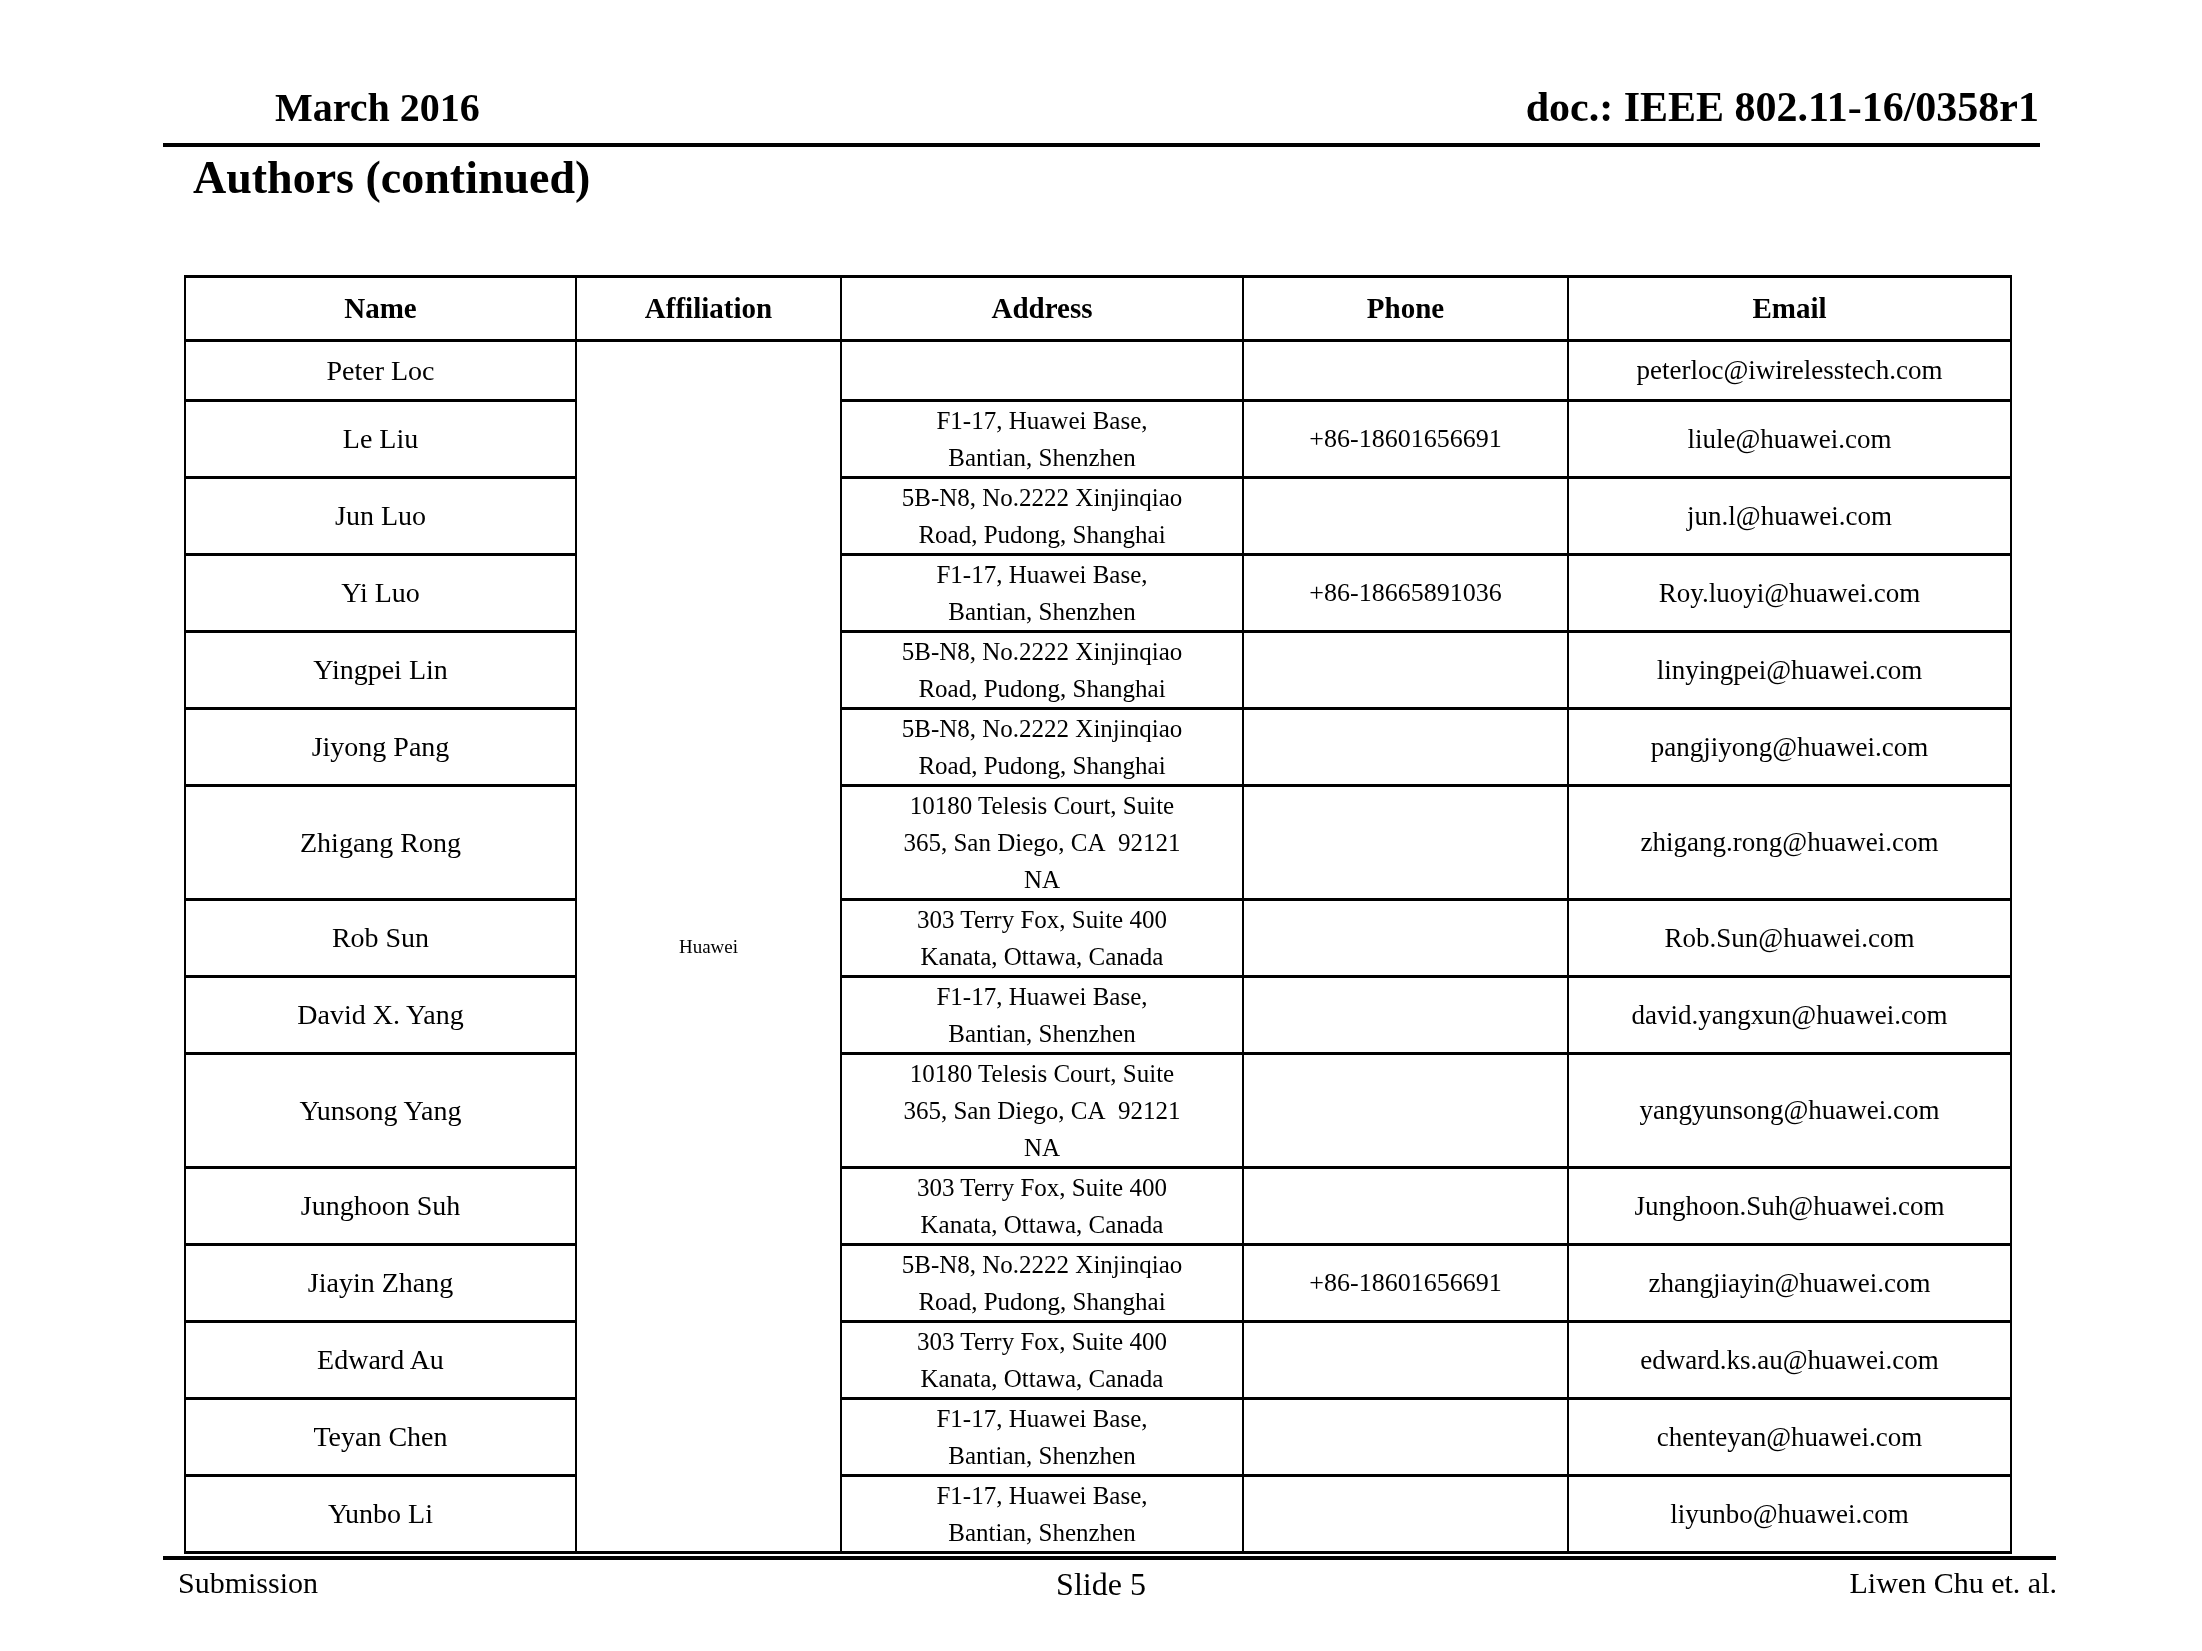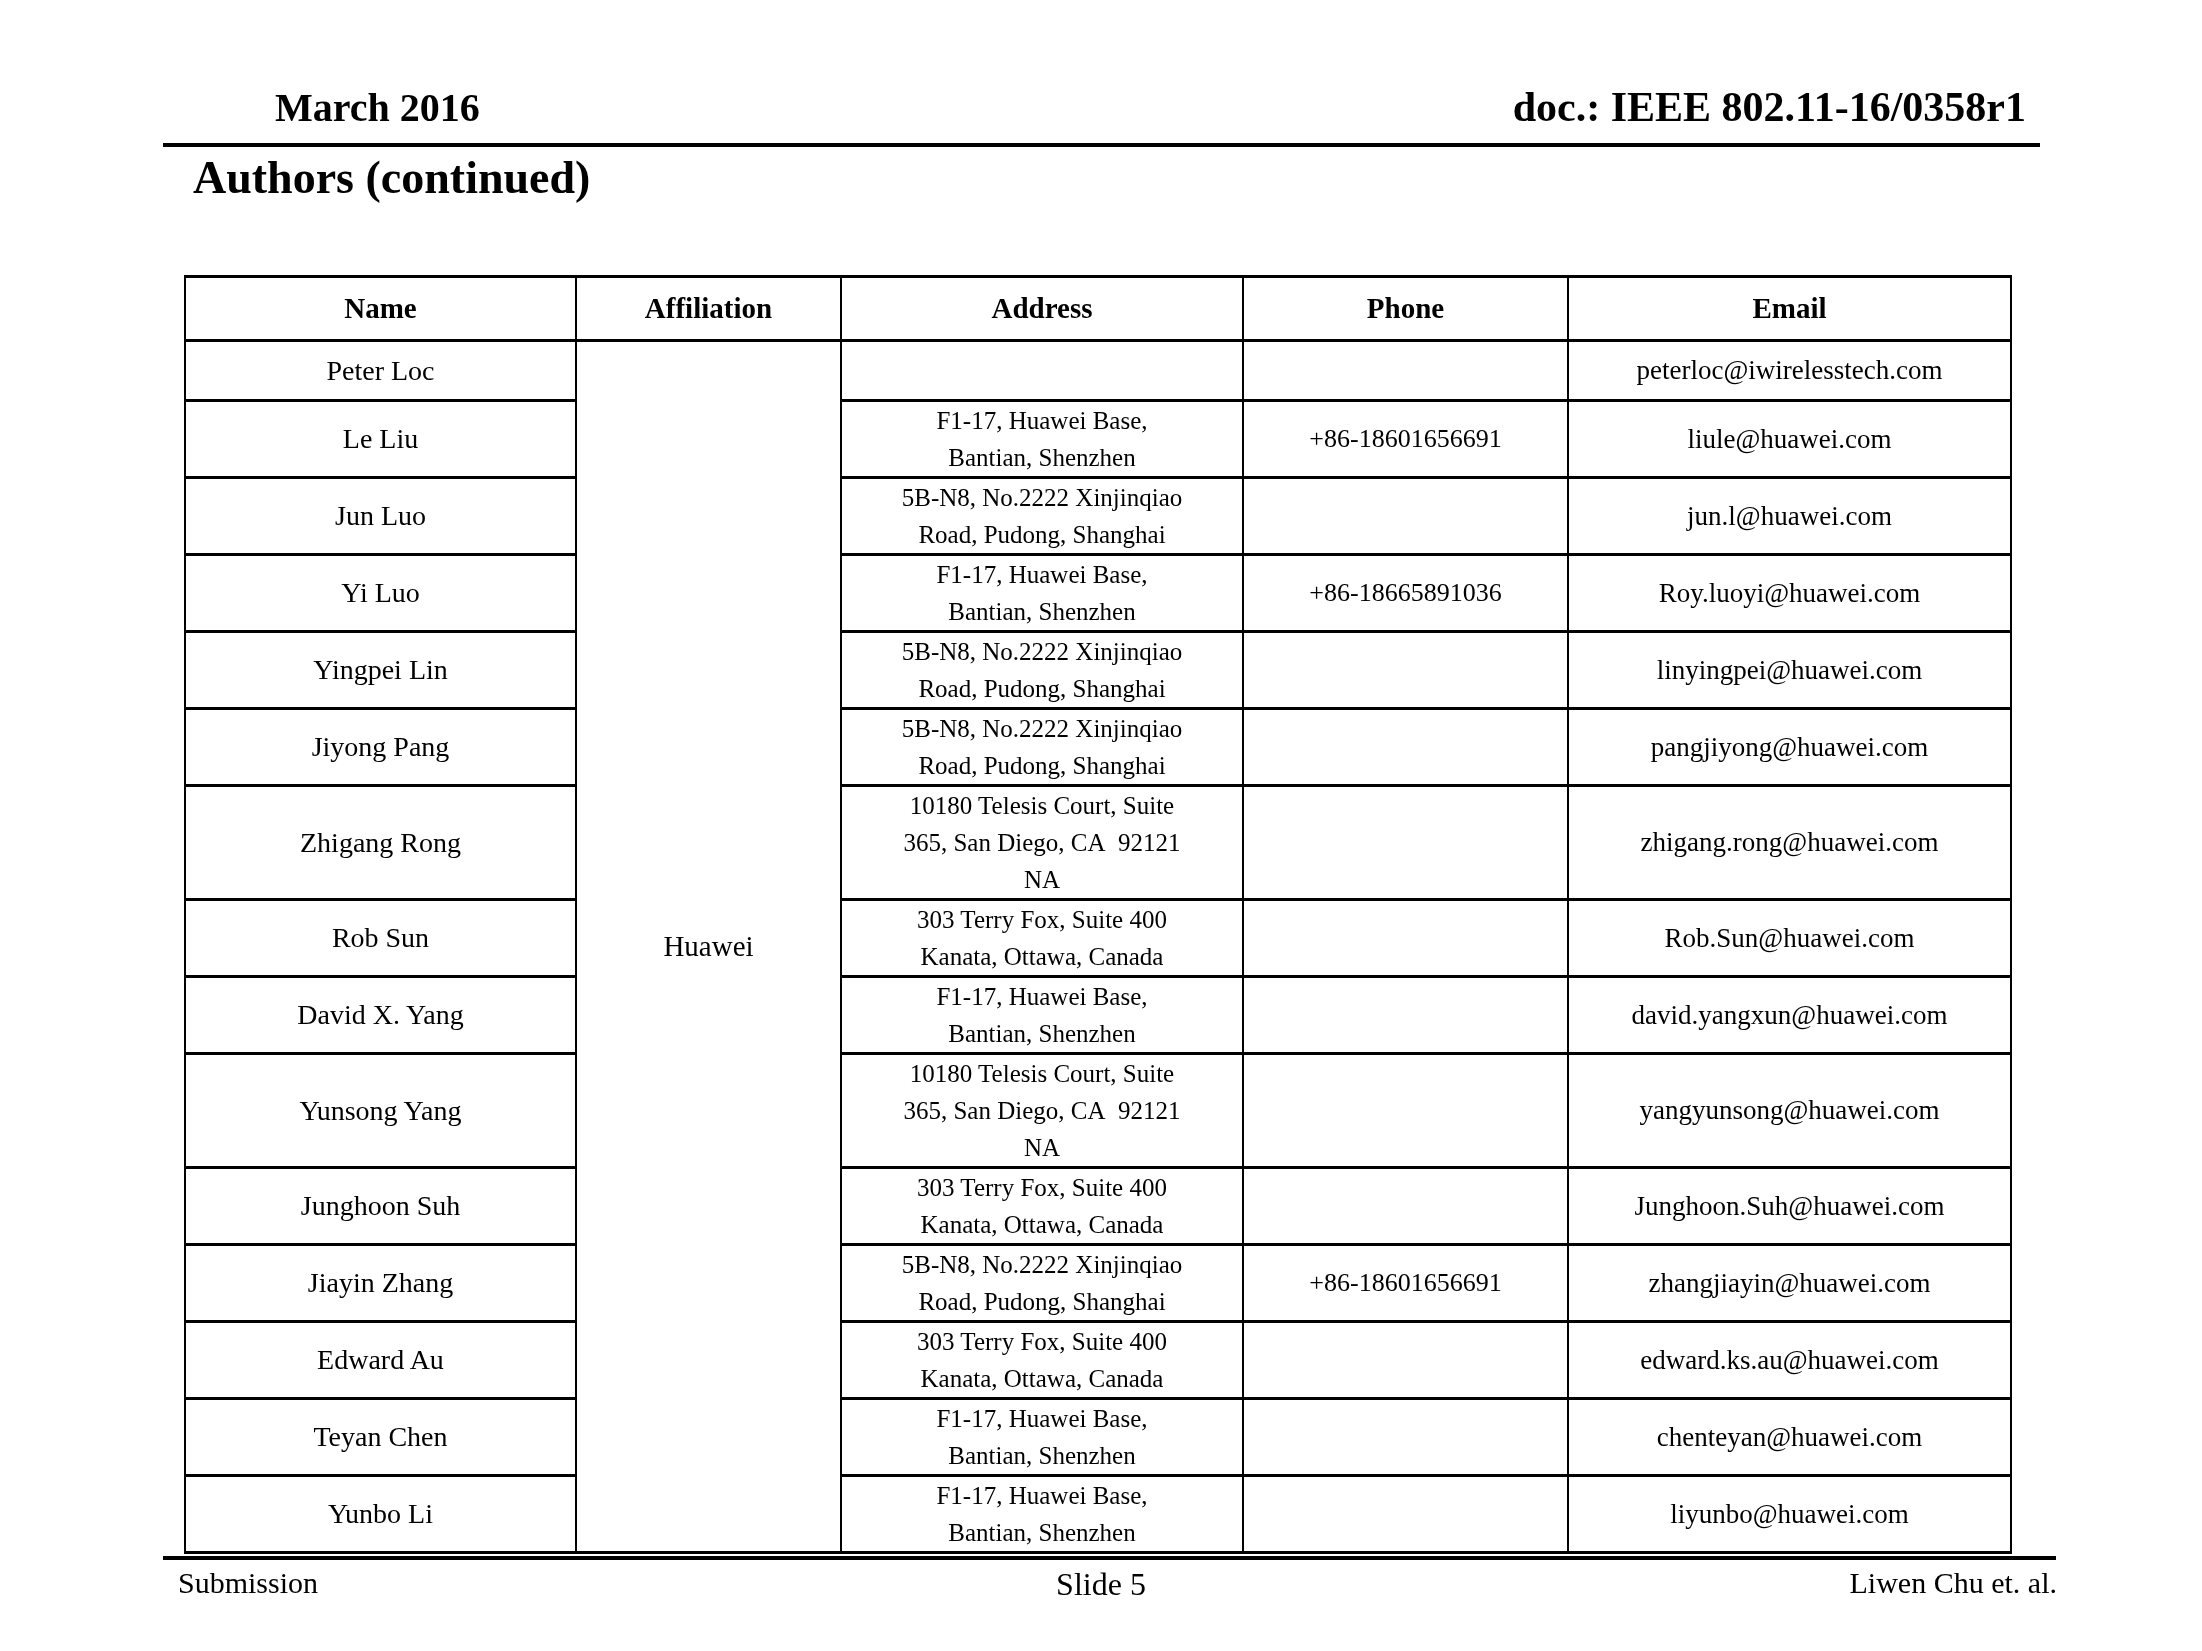--- a/index.html
+++ b/index.html
@@ -3,41 +3,41 @@
 <meta charset="utf-8">
 <style>
   html, body { margin:0; padding:0; }
   body {
     width:2203px; height:1652px;
     background:#ffffff; color:#000000;
     font-family:"Liberation Serif", serif;
     position:relative; overflow:hidden;
   }
   .hdr-left  { position:absolute; left:265px; top:84px;  font-size:40px; font-weight:bold; white-space:nowrap;margin-left:10px; }
-  .hdr-right { position:absolute; right:177px; top:83px; font-size:42px; font-weight:bold; white-space:nowrap; }
+  .hdr-right { position:absolute; right:164px; top:83px; font-size:42px; font-weight:bold; white-space:nowrap; }
   .hdr-rule  { position:absolute; left:163px; top:143px; width:1877px; height:4.3px; background:#000; }
   .page-title{ position:absolute; left:193px; top:151px; font-size:46px; font-weight:bold; white-space:nowrap;text-align:center; }
 
   table.authors {
     position:absolute; left:184px; top:275px; width:1826px;
     border-collapse:collapse; table-layout:fixed;
   }
   table.authors th, table.authors td {
     border-left:2.6px solid #000; border-right:2.6px solid #000;
     border-top:3.4px solid #000; border-bottom:3.4px solid #000;
     text-align:center; vertical-align:middle;
     padding:0; overflow:hidden;
   }
   tr.hrow   { height:64px; }
   tr.r1     { height:60px; }
   tr.r2     { height:75px; }
   tr.r3     { height:114px; }
   th.col-h  { font-size:29px; font-weight:bold; }
   td.c-name { font-size:28px; }
-  td.c-affil{ font-size:29px; }
+  td.c-affil{ font-size:19px; }
   td.c-addr { font-size:25px; line-height:37px; }
   td.c-phone{ font-size:26px; }
   td.c-email{ font-size:27px; }
   .al { min-height:0; }
 
   .ftr-rule  { position:absolute; left:163px; top:1556px; width:1893px; height:4.3px; background:#000; }
   .ftr-left  { position:absolute; left:178px;  top:1566px; font-size:30px; white-space:nowrap; }
   .ftr-center{ position:absolute; left:1101px; top:1566px; transform:translateX(-50%); font-size:32px; white-space:nowrap; }
   .ftr-right { position:absolute; right:146px; top:1566px; font-size:30px; white-space:nowrap; }
 </style>

